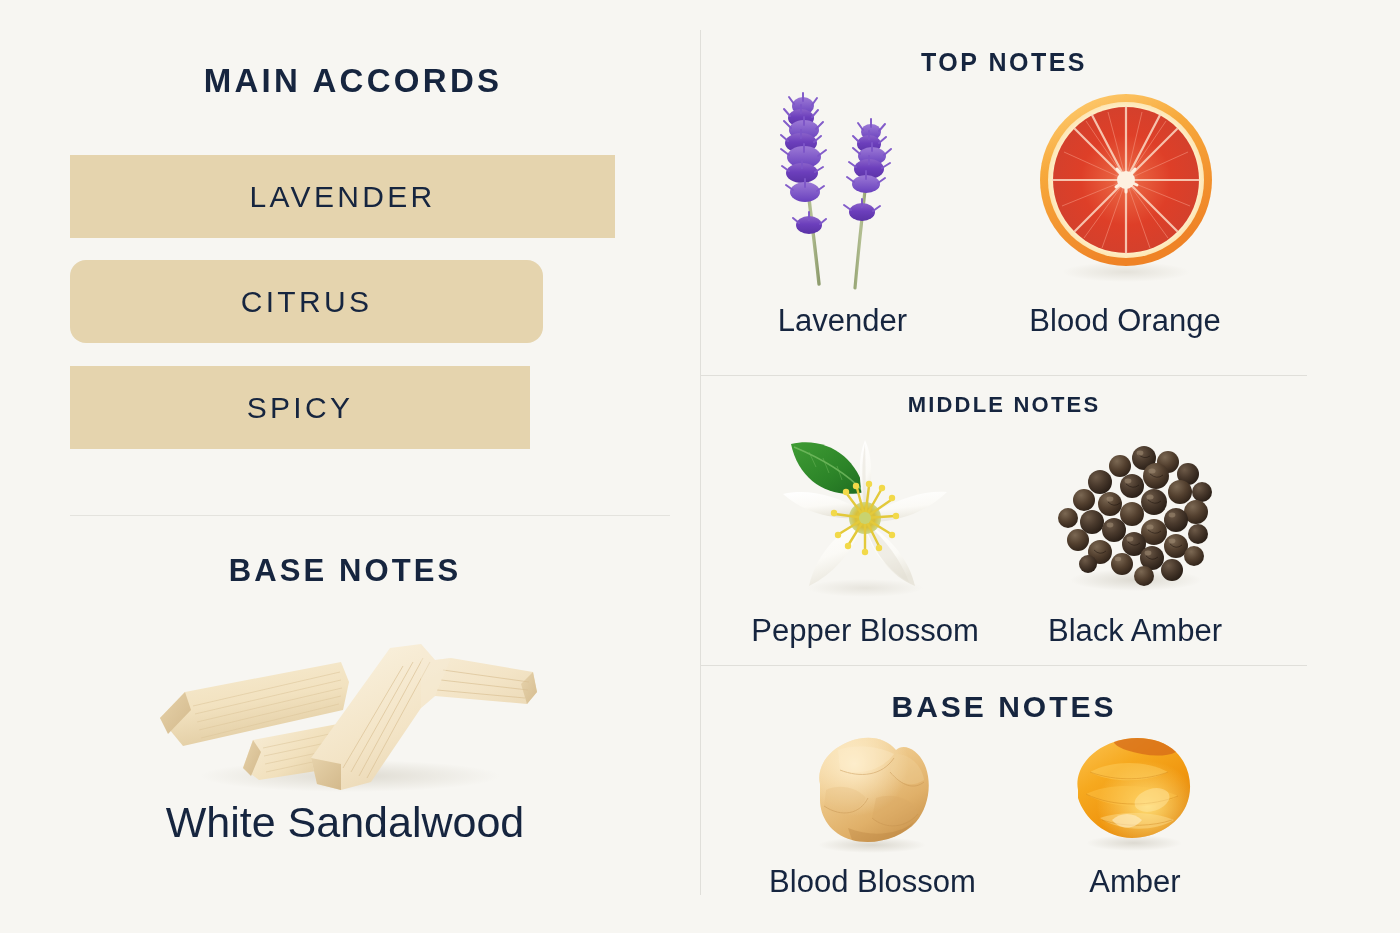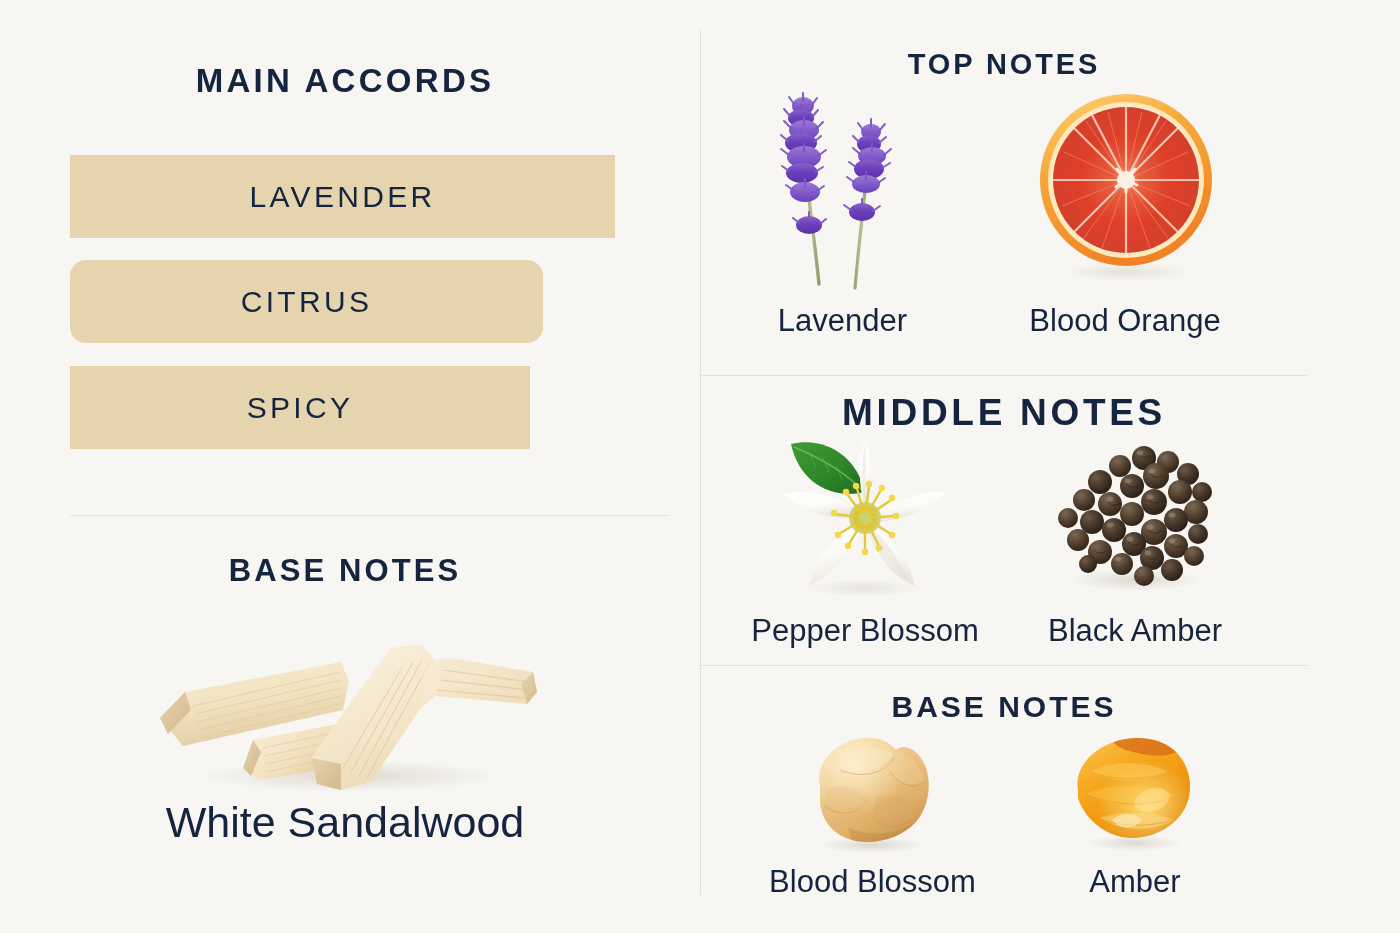--- a/index.html
+++ b/index.html
@@ -51,34 +51,34 @@
   
   .heading {
     position: absolute;
     color: #16253f;
     font-weight: bold;
     letter-spacing: 0.10em;
     white-space: nowrap;
     text-align: center;
   }
   #h-main-accords {
-    left: 0; top: 62px; width: 690px;
+    left: 8px; top: 62px; width: 690px;
     font-size: 33px;
   }
   #h-base-left {
     left: 0; top: 553px; width: 690px;
     font-size: 31px;
   }
   #h-top-notes {
     left: 701px; top: 48px; width: 606px;
-    font-size: 29px;
+    font-size: 25px;
   }
   #h-middle-notes {
     left: 701px; top: 392px; width: 606px;
-    font-size: 37px;
+    font-size: 22px;
   }
   #h-base-right {
     left: 701px; top: 690px; width: 606px;
     font-size: 30px;
   }
   
   .accord-bar {
     position: absolute;
     left: 70px;
     background: #e5d4ae;

